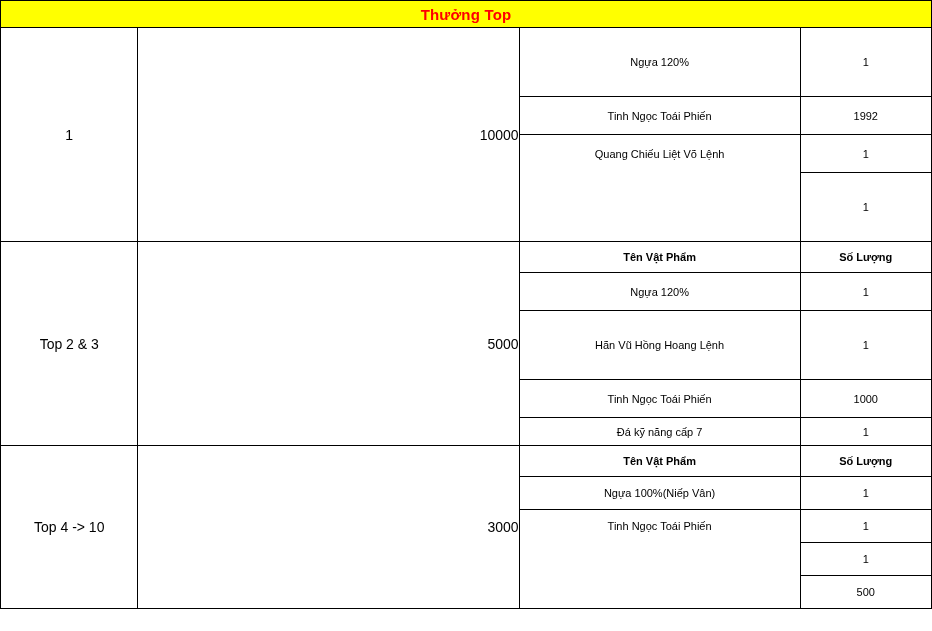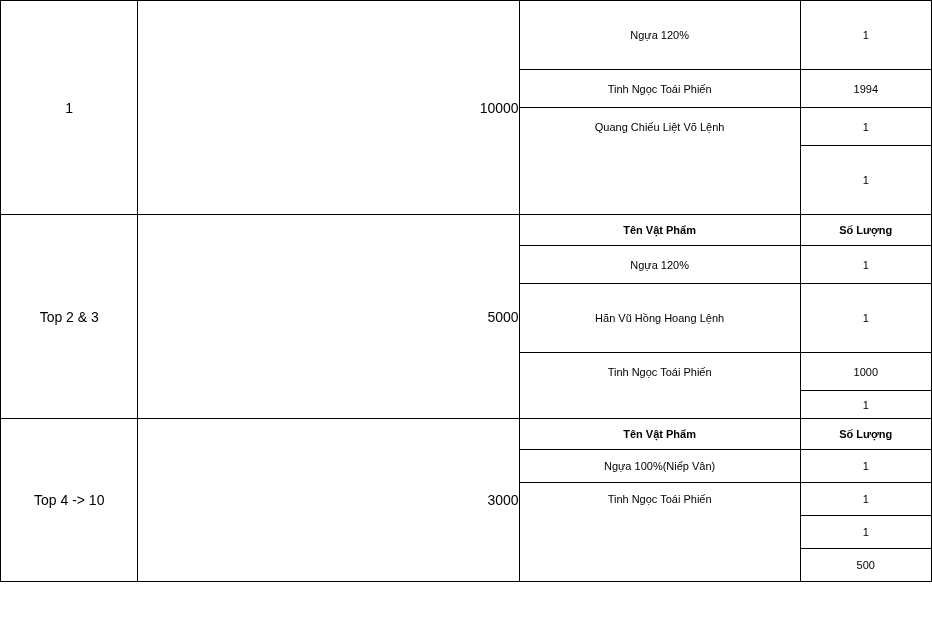--- a/index.html
+++ b/index.html
@@ -87,20 +87,23 @@
 <body>
 
 <table class="reward-table">
   <colgroup>
     <col class="col-top">
     <col class="col-score">
     <col class="col-item">
     <col class="col-qty">
   </colgroup>
   <tbody>
+    <tr>
+      <td class="title-cell" colspan="4">Thưởng Top</td>
+    </tr>
 
     <tr>
       <td class="cell-top" style="height:210px">1</td>
       <td class="cell">10000</td>
       <td class="nested-wrap">
         <table class="inner-table">
           <tbody>
             <tr>
               <td class="noleft noright" style="height:68px">Ngựa 120%</td>
             </tr>
@@ -113,21 +116,21 @@
           </tbody>
         </table>
       </td>
       <td class="nested-wrap">
         <table class="inner-table">
           <tbody>
             <tr>
               <td class="noleft noright" style="height:68px">1</td>
             </tr>
             <tr>
-              <td class="noleft noright" style="height:37px">1994</td>
+              <td class="noleft noright" style="height:37px">1992</td>
             </tr>
             <tr>
               <td class="noleft noright" style="height:37px">1</td>
             </tr>
             <tr>
               <td class="noleft noright" style="height:68px">1</td>
             </tr>
           </tbody>
         </table>
       </td>
@@ -144,20 +147,23 @@
             </tr>
             <tr>
               <td class="noleft noright" style="height:37px">Ngựa 120%</td>
             </tr>
             <tr>
               <td class="noleft noright" style="height:68px">Hãn Vũ Hồng Hoang Lệnh</td>
             </tr>
             <tr>
               <td class="noleft noright" style="height:37px">Tinh Ngọc Toái Phiến</td>
             </tr>
+            <tr>
+              <td class="noleft noright" style="height:27px">Đá kỹ năng cấp 7</td>
+            </tr>
           </tbody>
         </table>
       </td>
       <td class="nested-wrap">
         <table class="inner-table">
           <tbody>
             <tr>
               <td class="hdr-red noleft noright" style="height:30px">Số Lượng</td>
             </tr>
             <tr>

